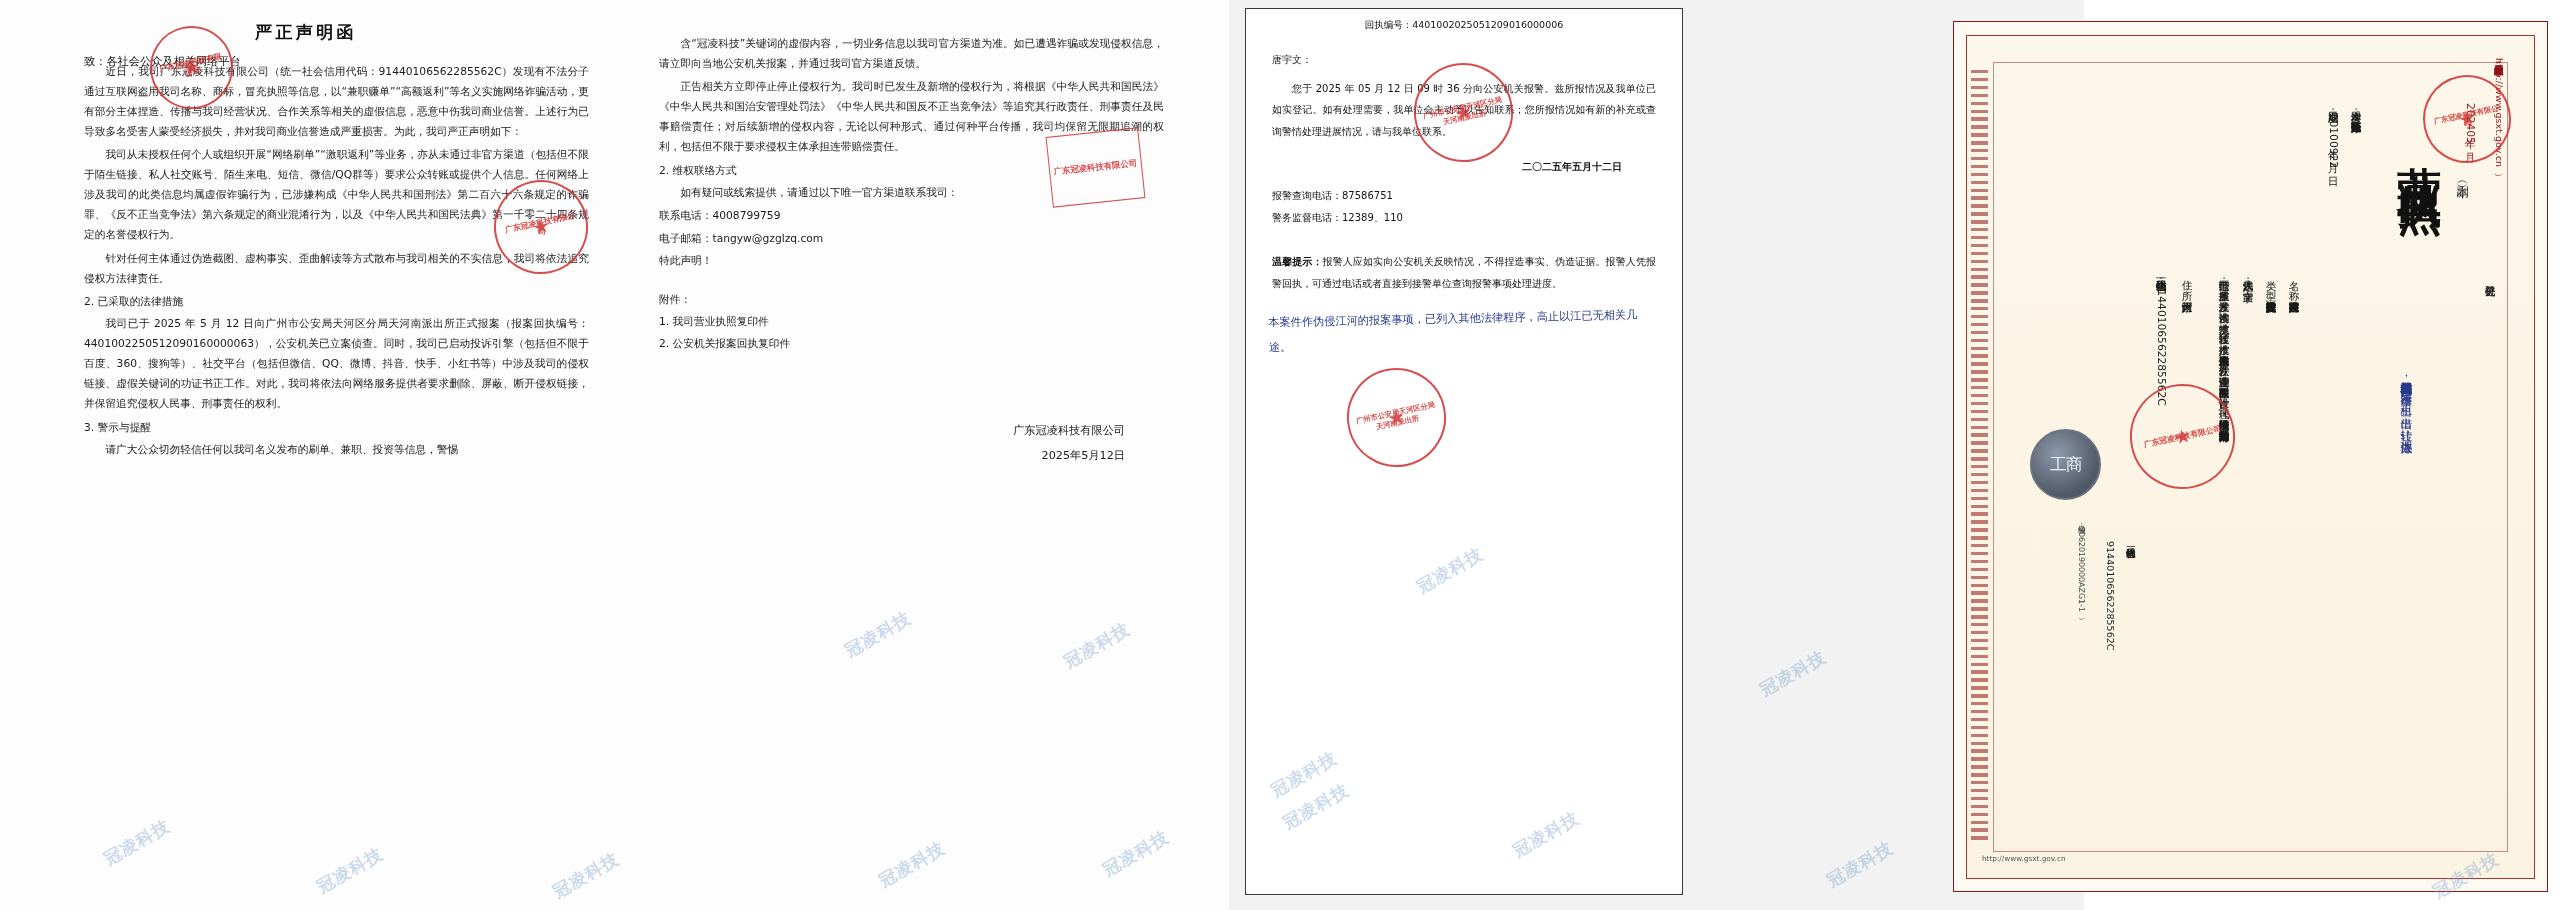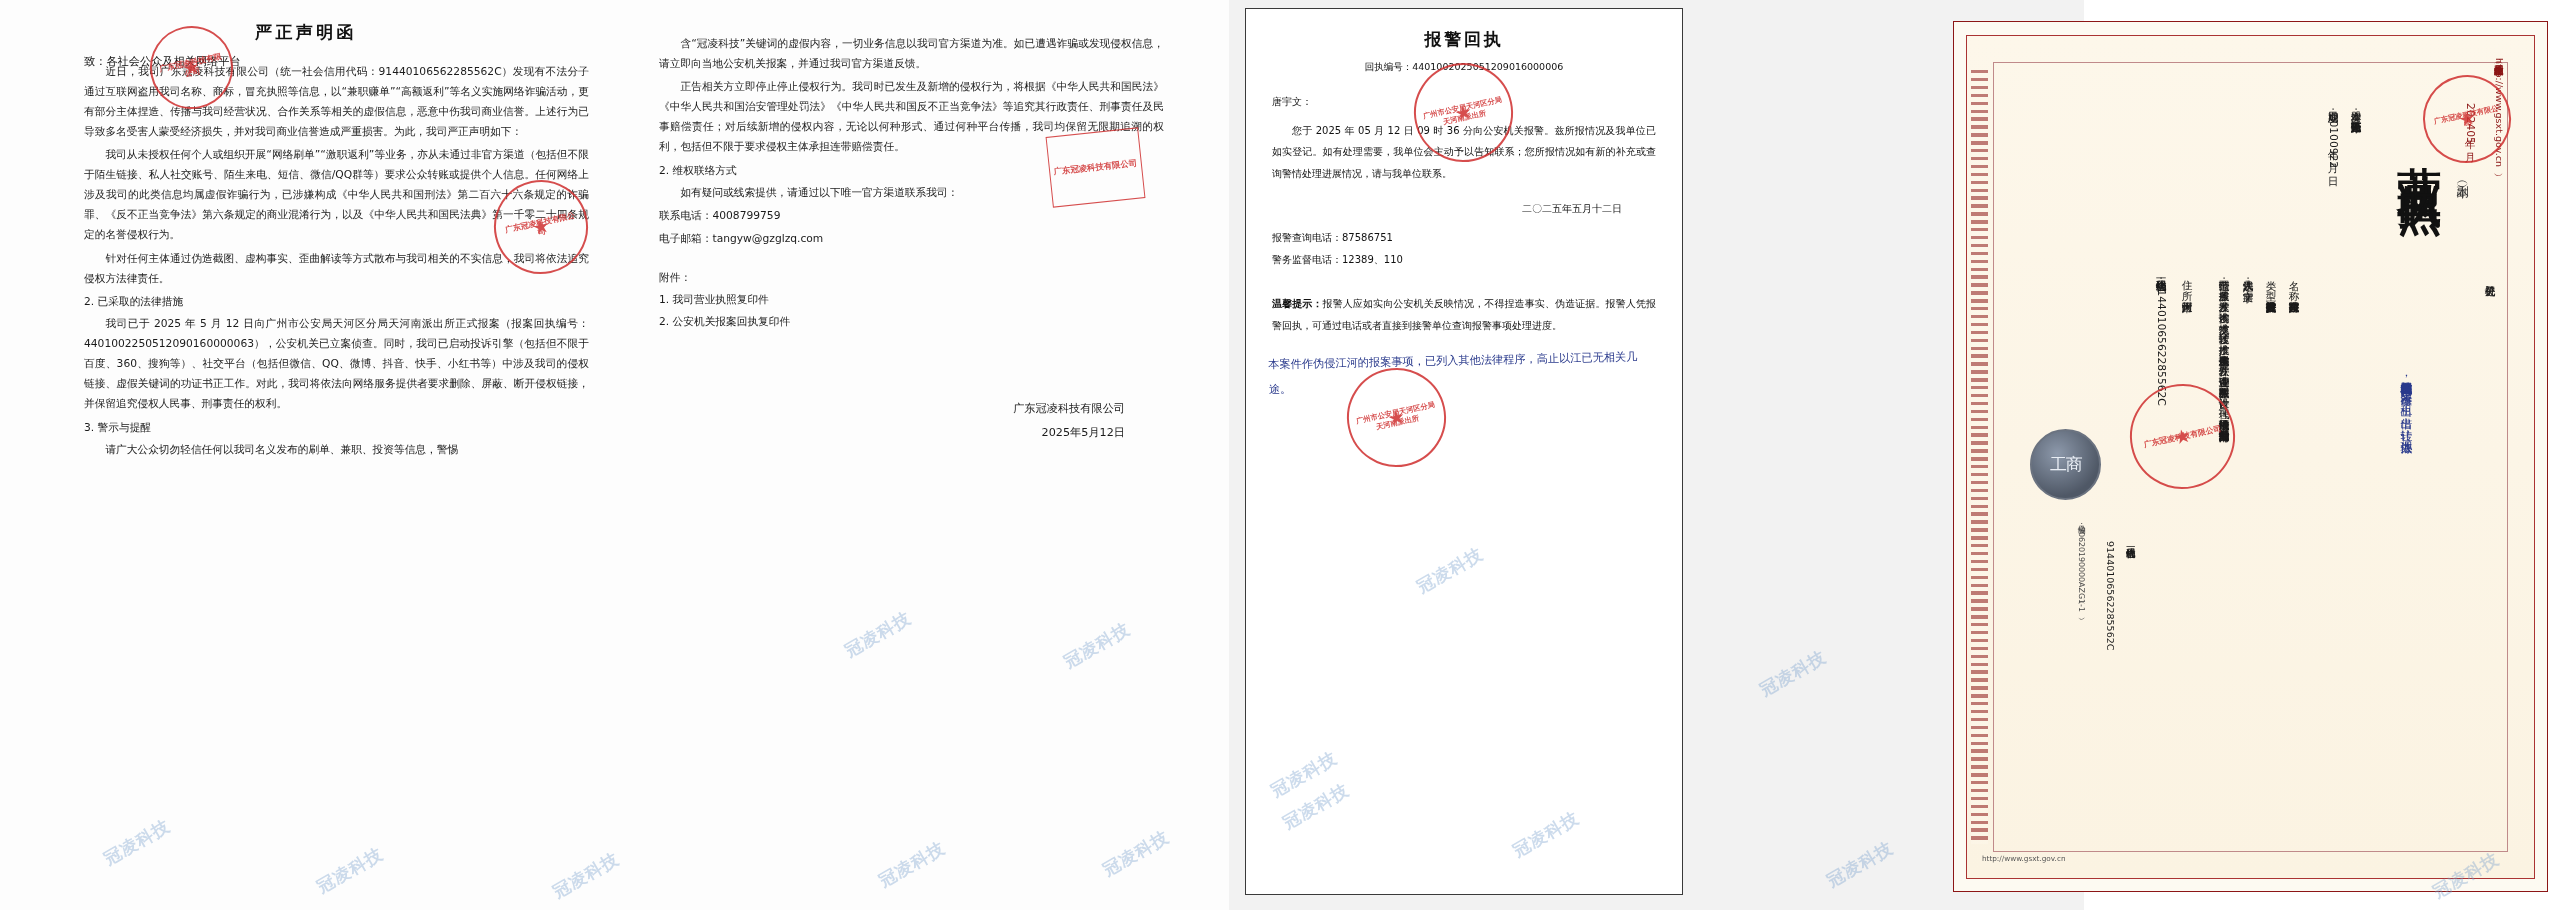--- a/index.html
+++ b/index.html
@@ -19,21 +19,21 @@
   #doc1 p{margin:0 0 3.4px 0;text-indent:2em;}
   #doc1 .nolist{margin:0 0 2.2px 0;text-indent:0;}
 
   
   #doc2{left:1245px;top:7.9px;width:438px;height:887px;border:1.1px solid #3a3a3a;background:#fff;}
   #doc2 .d2title{margin-top:19px;text-align:center;font-size:17px;font-weight:bold;letter-spacing:2.8px;color:#111;}
   #doc2 .d2no{margin-top:10px;text-align:center;font-size:9.5px;color:#111;}
   #doc2 .body{padding:17px 26px 0 26px;font-size:10px;line-height:21.3px;color:#111;text-align:justify;}
   #doc2 .body p{margin:0 0 7.9px 0;}
   #doc2 .ind{text-indent:2em;}
-  #doc2 .sig{margin-top:14.6px;text-align:right;padding-right:34px;font-size:10px;line-height:19px;}
+  #doc2 .sig{margin-top:14.6px;text-align:right;padding-right:34px;font-size:10px;line-height:19px;font-weight:bold;}
   #doc2 .contacts{padding:9px 26px 0 26px;font-size:10px;line-height:22.4px;color:#111;}
   #doc2 .warmtitle{font-weight:bold;}
   #doc2 .hand{padding:12.3px 22.4px 0 22.4px;font-size:11.2px;line-height:25px;color:#2a3a8c;font-family:"DejaVu Serif",serif;transform:rotate(-1.2deg);}
 
   
   #doc3{left:1953px;top:21.3px;width:595px;height:871px;background:#fdfaf2;
         border:1.7px solid #8c1616;}
   #doc3 .lic-inner{position:absolute;left:12.3px;top:12.3px;right:12.3px;bottom:12.3px;border:1.1px solid #a33;
         background:linear-gradient(180deg,#fdf7ea 0%,#fbf3e2 100%);}
   #doc3 .lic-frame{position:absolute;left:26px;top:26px;right:26px;bottom:26px;border:0.6px solid #c08a8a;}
@@ -83,20 +83,21 @@
       <p>请广大公众切勿轻信任何以我司名义发布的刷单、兼职、投资等信息，警惕</p>
     </div>
 
     <div class="col colR">
       <p>含“冠凌科技”关键词的虚假内容，一切业务信息以我司官方渠道为准。如已遭遇诈骗或发现侵权信息，请立即向当地公安机关报案，并通过我司官方渠道反馈。</p>
       <p>正告相关方立即停止停止侵权行为。我司时已发生及新增的侵权行为，将根据《中华人民共和国民法》《中华人民共和国治安管理处罚法》《中华人民共和国反不正当竞争法》等追究其行政责任、刑事责任及民事赔偿责任；对后续新增的侵权内容，无论以何种形式、通过何种平台传播，我司均保留无限期追溯的权利，包括但不限于要求侵权主体承担连带赔偿责任。</p>
       <p class="nolist">2. 维权联络方式</p>
       <p>如有疑问或线索提供，请通过以下唯一官方渠道联系我司：</p>
       <p class="nolist">联系电话：4008799759</p>
       <p class="nolist">电子邮箱：tangyw@gzglzq.com</p>
+      <p class="nolist">特此声明！</p>
       <p class="nolist" style="margin-top:19px;">附件：</p>
       <p class="nolist">1. 我司营业执照复印件</p>
       <p class="nolist">2. 公安机关报案回执复印件</p>
 
       <div style="margin-top:67px;text-align:right;padding-right:39px;">
         <div style="font-size:11.2px;">广东冠凌科技有限公司</div>
         <div style="font-size:11.2px;margin-top:4.5px;">2025年5月12日</div>
       </div>
     </div>
 
@@ -117,21 +118,20 @@
     <div class="wm" style="left:101px;top:831px;">冠凌科技</div>
     <div class="wm" style="left:314px;top:859px;">冠凌科技</div>
     <div class="wm" style="left:550px;top:864px;">冠凌科技</div>
     <div class="wm" style="left:842px;top:623px;">冠凌科技</div>
     <div class="wm" style="left:1061px;top:634px;">冠凌科技</div>
     <div class="wm" style="left:1100px;top:842px;">冠凌科技</div>
     <div class="wm" style="left:876px;top:853px;">冠凌科技</div>
   </div>
 
   <div class="doc" id="doc2">
-    <div class="d2title">报警回执</div>
     <div class="d2no">
       <span>回执编号：</span><span>4401002025051209016000006</span>
     </div>
 
     <div class="body">
       <p>唐宇文：</p>
       <p class="ind">您于 2025 年 05 月 12 日 09 时 36 分向公安机关报警。兹所报情况及我单位已如实登记。如有处理需要，我单位会主动予以告知联系；您所报情况如有新的补充或查询警情处理进展情况，请与我单位联系。</p>
       <div class="sig">
         <div>二〇二五年五月十二日</div>
       </div>

